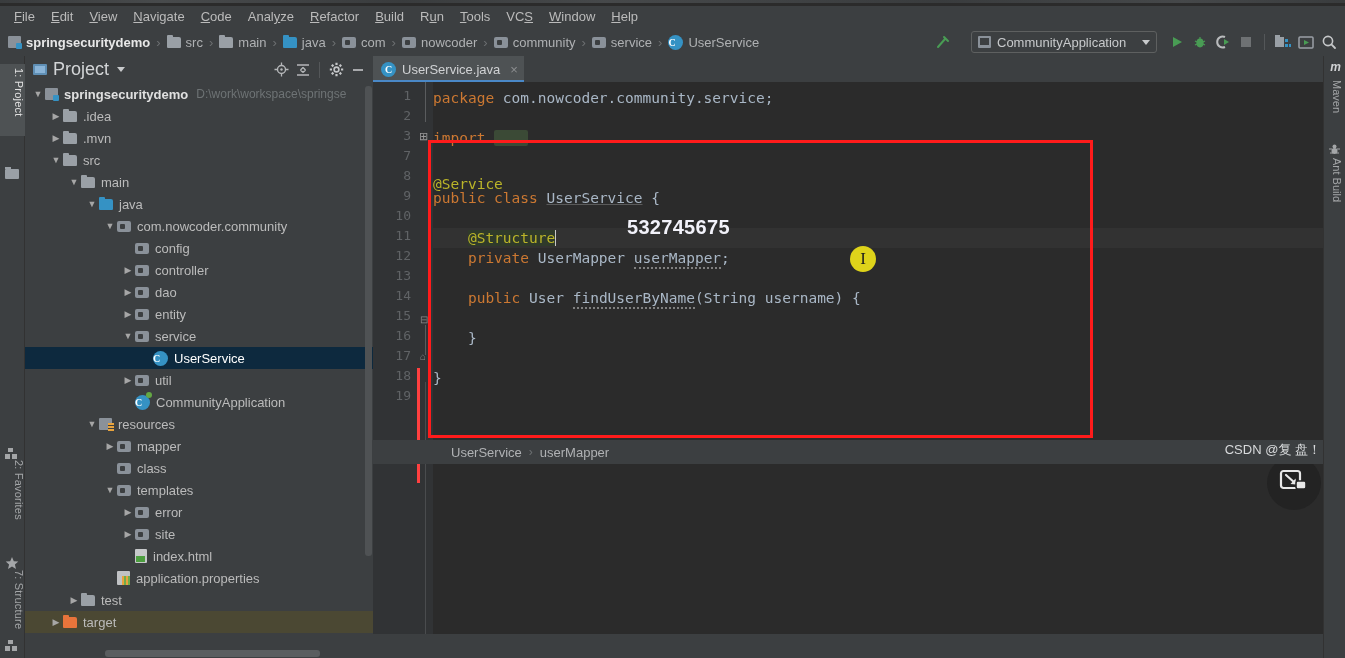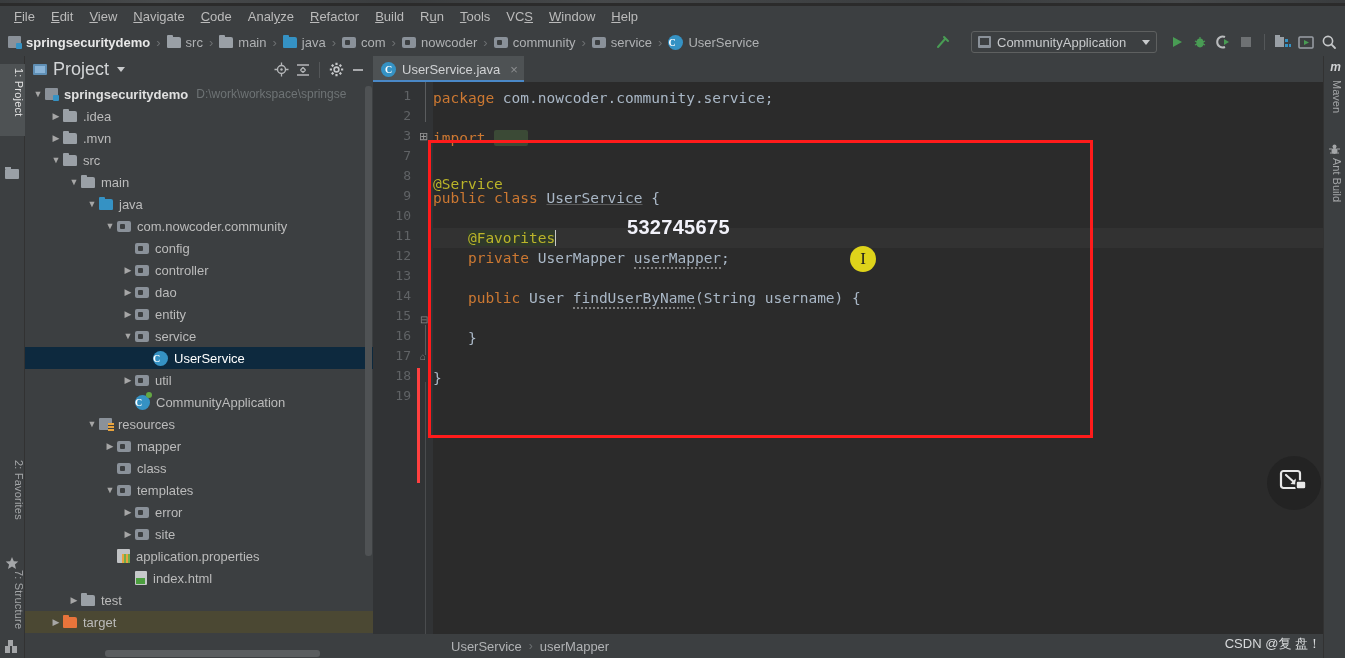--- a/index.html
+++ b/index.html
@@ -2,21 +2,21 @@
 <html><head>
 <meta charset="utf-8">
 <style>
   * { box-sizing: border-box; margin: 0; padding: 0; }
   html, body {
     width: 1345px; height: 658px;
     background: #3c3f41;
     font-family: "Liberation Sans", sans-serif;
     overflow: hidden;
   }
-  #app { position: relative; width: 1345px; height: 658px; background: #8b5cf6; }
+  #app { position: relative; width: 1345px; height: 464px; background: #8b5cf6; }
 
   
   .topstrip { position:absolute; left:0; top:0; width:1345px; height:6px; background:#2b2b2b; }
   .topstrip-sliver { position:absolute; left:0; top:0; width:1345px; height:3px;
      background: linear-gradient(90deg,#3c3f41 0%,#4d5052 12%,#3c3f41 30%,#4b4e50 45%,#3c3f41 70%,#4a4d4f 88%,#3c3f41 100%); opacity:.85;}
 
   
   .menubar { position:absolute; left:0; top:6px; width:1345px; height:22px;
      background:#3c3f41; display:flex; align-items:center; padding-left:6px; }
   .menu-item { color:#bbbbbb; font-size:13px; padding:1px 8px; line-height:18px; white-space:nowrap; }
@@ -496,33 +496,33 @@
           </span>
           <span class="nlabel">error</span>
         </div>
         <div class="node" style="padding-left: 96px;">
           <span class="arrow">▶</span>
           <span class="nicon">
             <span class="ic ic-pkg" style="display: inline-flex; align-items: center;"></span>
           </span>
           <span class="nlabel">site</span>
         </div>
+        <div class="node" style="padding-left: 96px;">
+          <span class="arrow"></span>
+          <span class="nicon">
+            <span class="ic ic-html" style="display: inline-flex; align-items: center;"></span>
+          </span>
+          <span class="nlabel">index.html</span>
+        </div>
         <div class="node" style="padding-left: 78px;">
           <span class="arrow"></span>
           <span class="nicon">
             <span class="ic ic-props" style="display: inline-flex; align-items: center;"></span>
           </span>
           <span class="nlabel">application.properties</span>
-        </div>
-        <div class="node" style="padding-left: 96px;">
-          <span class="arrow"></span>
-          <span class="nicon">
-            <span class="ic ic-html" style="display: inline-flex; align-items: center;"></span>
-          </span>
-          <span class="nlabel">index.html</span>
         </div>
         <div class="node" style="padding-left: 42px;">
           <span class="arrow">▶</span>
           <span class="nicon">
             <span class="ic ic-folder" style="display: inline-flex; align-items: center;"></span>
           </span>
           <span class="nlabel">test</span>
         </div>
         <div class="node highlight" style="padding-left: 24px;">
           <span class="arrow">▶</span>
@@ -577,21 +577,21 @@
         </div>
       <div class="codebox" id="codebox">
           <div class="warnline" style="top: 146px;"></div>
           <div class="cline" style="top: 6px;"><span class="k">package</span> com.nowcoder.community.service;</div>
           <div class="cline" style="top: 26px;"></div>
           <div class="cline" style="top: 46px;"><span class="k">import</span> <span class="import-fold">...</span></div>
           <div class="cline" style="top: 66px;"></div>
           <div class="cline" style="top: 92px;"><span class="ann">@Service</span></div>
           <div class="cline" style="top: 106px;"><span class="k">public class</span> <span class="underl">UserService</span> {</div>
           <div class="cline" style="top: 126px;"></div>
-          <div class="cline" style="top: 146px;">    <span class="ann annhl">@Favorites</span><span class="caret"></span></div>
+          <div class="cline" style="top: 146px;">    <span class="ann annhl">@Structure</span><span class="caret"></span></div>
           <div class="cline" style="top: 166px;">    <span class="k">private</span> UserMapper <span class="squig">userMapper</span>;</div>
           <div class="cline" style="top: 186px;"></div>
           <div class="cline" style="top: 206px;">    <span class="k">public</span> User <span class="squig">findUserByName</span>(String username) {</div>
           <div class="cline" style="top: 246px;">    }</div>
           <div class="cline" style="top: 266px;"></div>
           <div class="cline" style="top: 286px;">}</div>
           <div class="cline" style="top: 306px;"></div>
         </div>
     </div>
 

